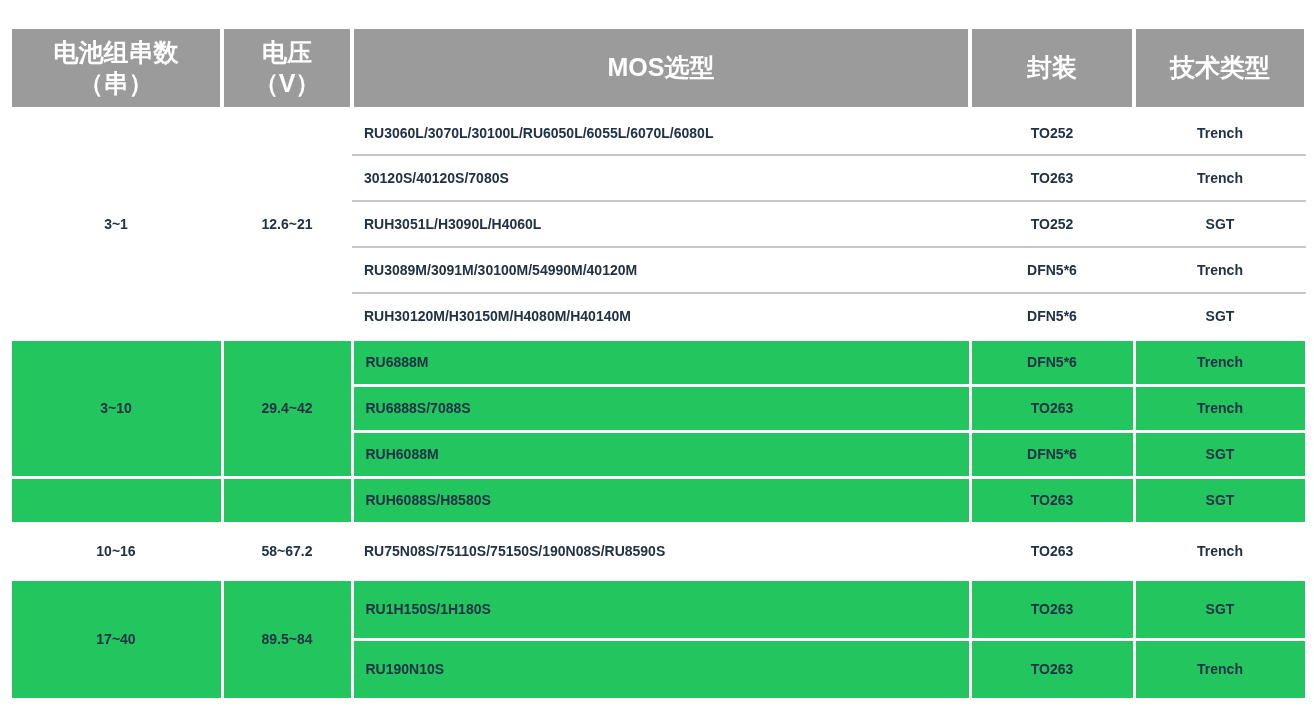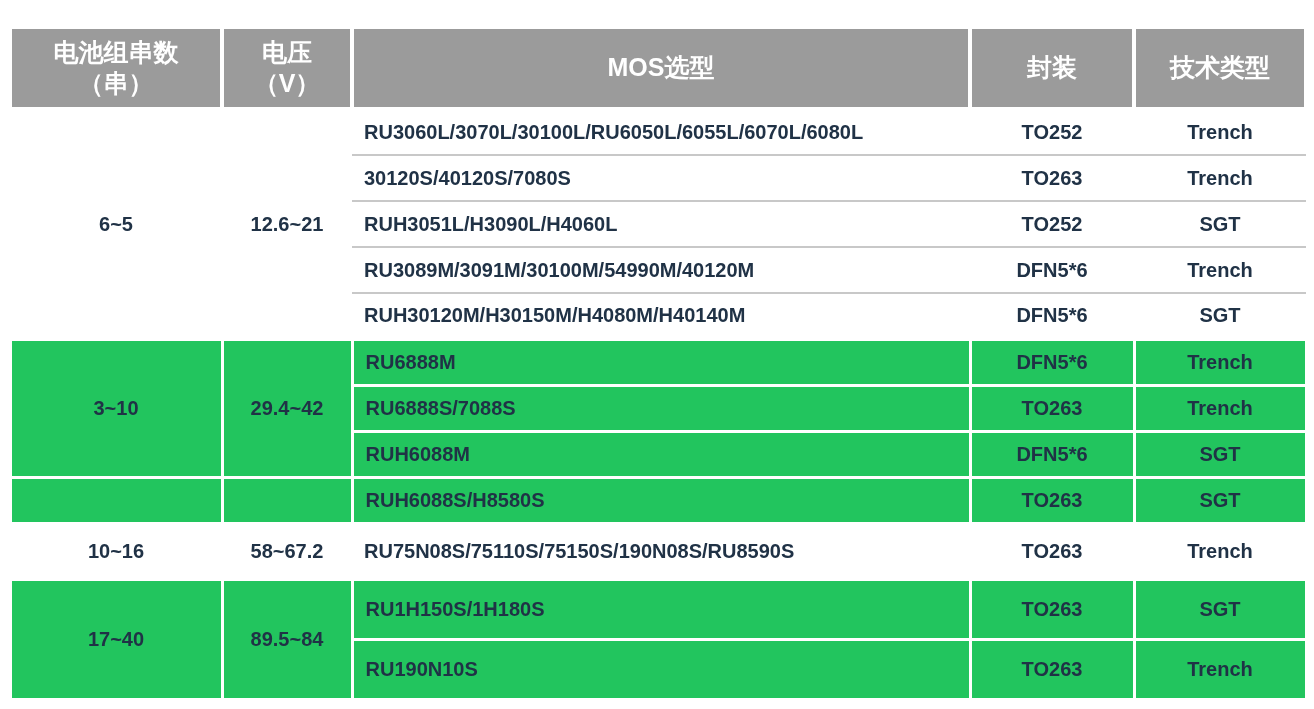--- a/index.html
+++ b/index.html
@@ -39,21 +39,21 @@
     line-height: 1.25;
     white-space: pre-line;
     text-align: center;
     vertical-align: middle;
     padding: 0;
   }
 
   
   td {
     color: #203246;
-    font-size: 20px;
+    font-size: 14px;
     font-weight: 700;
     text-align: center;
     vertical-align: middle;
     padding: 0;
     box-sizing: border-box;
   }
   td.mos {
     text-align: left;
     padding-left: 12px;
   }
@@ -84,21 +84,21 @@
         <th>电压
 （V）</th>
         <th>MOS选型</th>
         <th>封装</th>
         <th>技术类型</th>
       </tr>
     </thead>
     <tbody>
 
       <tr class="r46">
-        <td class="w" rowspan="5">6~5</td>
+        <td class="w" rowspan="5">3~1</td>
         <td class="w" rowspan="5">12.6~21</td>
         <td class="w sep mos">RU3060L/3070L/30100L/RU6050L/6055L/6070L/6080L</td>
         <td class="w sep">TO252</td>
         <td class="w sep">Trench</td>
       </tr>
       <tr class="r46">
         <td class="w sep mos">30120S/40120S/7080S</td>
         <td class="w sep">TO263</td>
         <td class="w sep">Trench</td>
       </tr>

